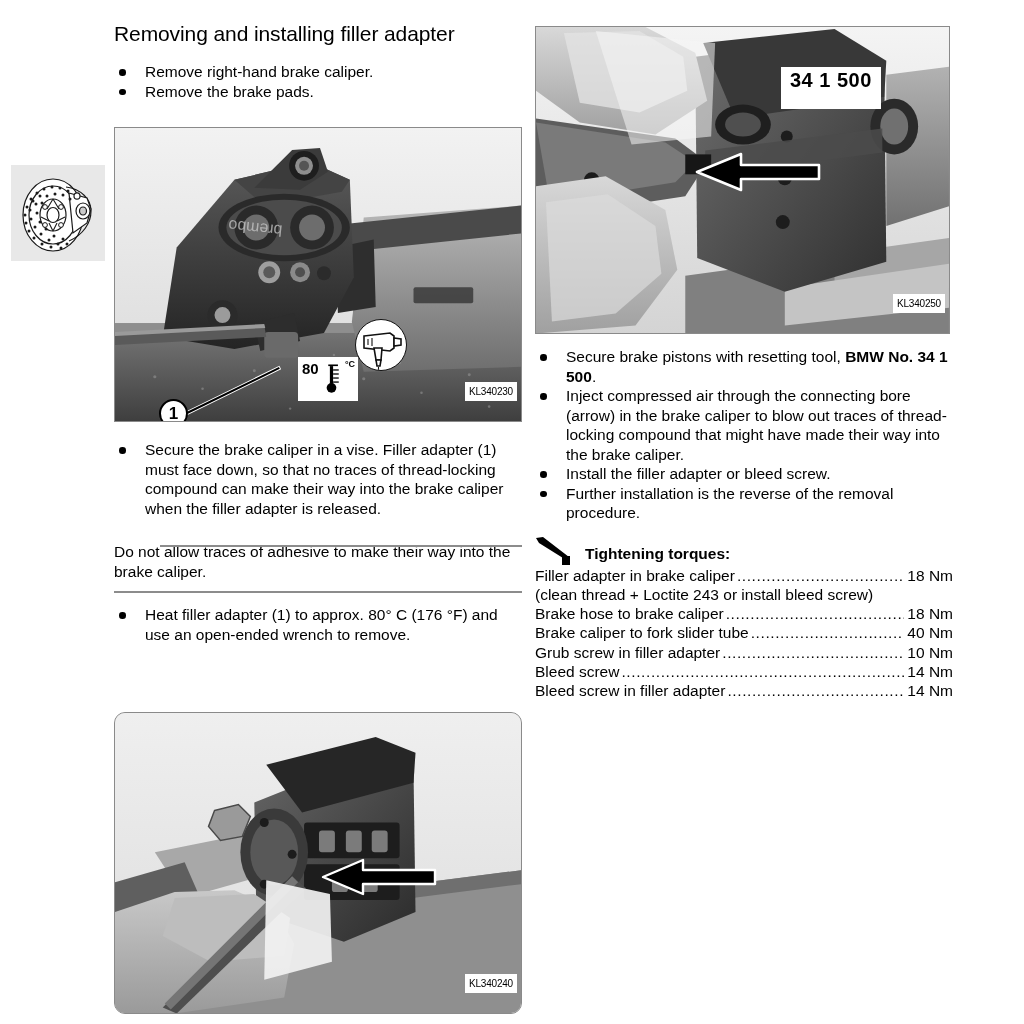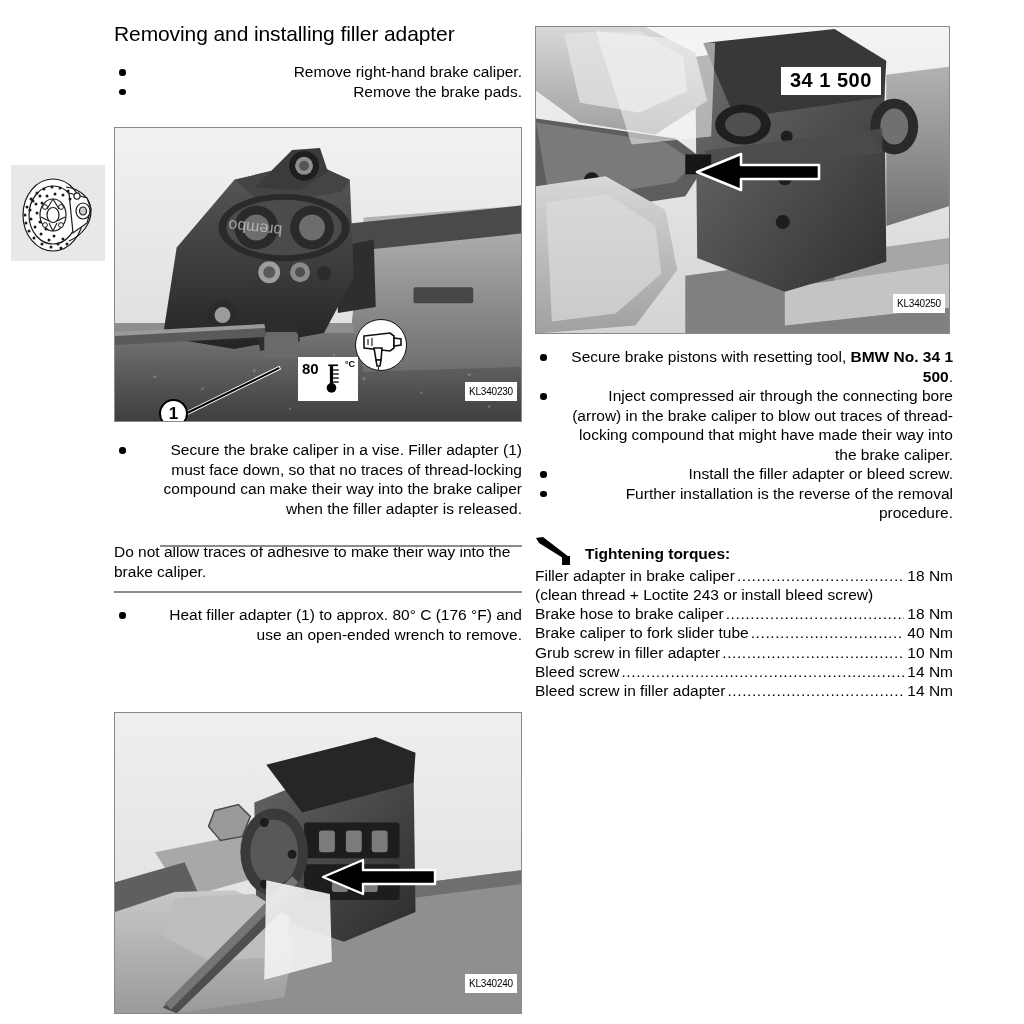--- a/index.html
+++ b/index.html
@@ -52,21 +52,20 @@
     list-style: none;
     margin: 0;
     padding: 0;
   }
   ul.bullets > li {
     position: relative;
     padding-left: 31px;
     font-size: 15.5px;
     line-height: 19.5px;
     margin-bottom: 0px;
-    text-align: right;
   }
   ul.bullets > li::before {
     content: "";
     position: absolute;
     left: 5px;
     top: 7px;
     width: 6.5px;
     height: 6.5px;
     border-radius: 50%;
     background: #000;
@@ -96,21 +95,21 @@
     font-family: "Liberation Sans", sans-serif;
     letter-spacing: -0.2px;
     z-index: 20;
   }
   .fig-toollabel {
     position: absolute;
     background: #ffffff;
     color: #000;
     font-size: 20px;
     font-weight: bold;
-    padding: 2px 9px 3px 9px;
+    padding: 2px 9px 17px 9px;
     letter-spacing: 0.5px;
     z-index: 20;
     text-align: right;
   }
 
   
   #fig1 {
     position: absolute;
     left: 114px;
     top: 127px;
@@ -125,20 +124,21 @@
     width: 415px;
     height: 308px;
   }
   
   #fig3 {
     position: absolute;
     left: 114px;
     top: 712px;
     width: 408px;
     height: 302px;
+    border-radius: 11px;
   }
 
   
   .callout-num {
     position: absolute;
     width: 29px;
     height: 29px;
     border-radius: 50%;
     background: #ffffff;
     border: 2px solid #000;

